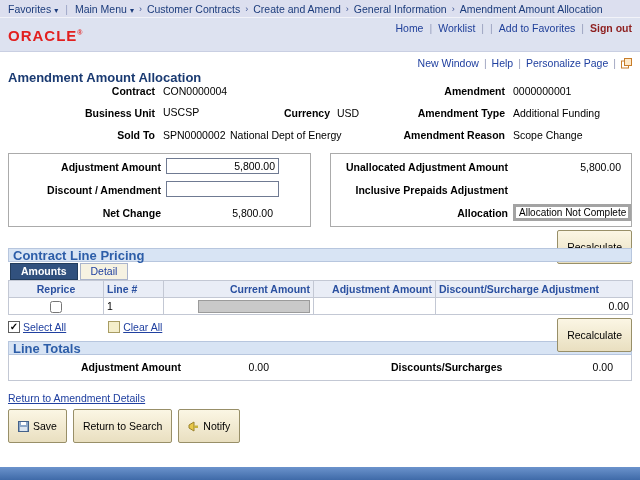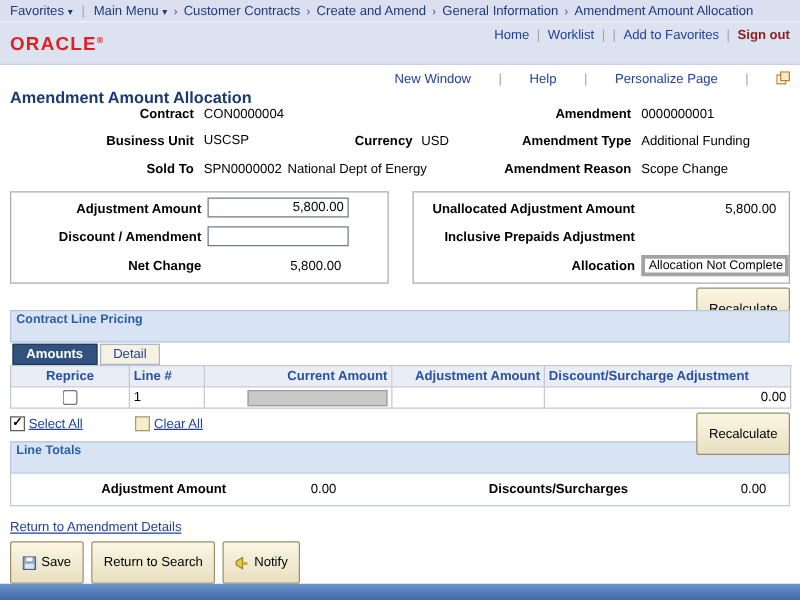--- a/index.html
+++ b/index.html
@@ -24,21 +24,21 @@
   .logo { position:absolute; left:8px; top:9px; color:#e21f1f; font-weight:bold; font-size:15px;
           letter-spacing:1px; }
   .logo .reg { font-size:7px; vertical-align:super; letter-spacing:0; }
   .header-links { position:absolute; top:4px; right:8px; display:flex; align-items:center; gap:6px;
                   font-size:10.5px; white-space:nowrap; }
   .header-links a { color:#20409a; }
   .hl-sep { color:#99a0bd; }
   .signout { color:#8e1f1f !important; font-weight:bold; }
 
   
-  .page-links { position:absolute; top:57px; right:8px; display:flex; gap:22px;
+  .page-links { position:absolute; top:57px; right:8px; display:flex; align-items:center; gap:5px;
                 font-size:10.5px; }
   .page-links a { color:#2040a0; }
   .pl-sep { color:#9aa0bd; }
 
   .page-title { position:absolute; left:8px; top:70px; font-size:13px; font-weight:bold; color:#1a3a71; }
 
   
   .lbl { position:absolute; font-weight:bold; font-size:10.5px; text-align:right; white-space:nowrap; }
   .val { position:absolute; font-size:10.5px; white-space:nowrap; }
 
@@ -54,22 +54,22 @@
   .dd-arrow { font-size:8px; color:#222; margin-left:2px; }
 
   
   .btn { background:linear-gradient(#fbf6e4,#e9dfc0); border:1px solid #988f68; border-radius:2px;
          font-size:10.5px; font-family:inherit; height:34px; padding:12px 9px; display:inline-flex;
          align-items:center; gap:4px; cursor:pointer; color:#000; white-space:nowrap; }
   .recalc-top { position:absolute; top:230px; right:8px; }
 
   
   .main-lower { position:absolute; left:8px; top:248px; width:624px; }
-  .sec-header { height:26px; background:#d8e4f4; border:1px solid #b7c6de; color:#2c5da8;
-                font-weight:bold; font-size:10px; line-height:13px; padding-left:4px; }
+  .sec-header { height:14px; background:#d8e4f4; border:1px solid #b7c6de; color:#2c5da8;
+                font-weight:bold; font-size:13px; line-height:13px; padding-left:4px; }
   .tab-row { height:17px; margin-top:1px; display:flex; align-items:flex-end; gap:2px; padding-left:2px; }
   .tab { font-size:10.5px; padding:1px 10px 2px; cursor:pointer; border:1px solid #aab4cc;
          background:#f6f2e2; color:#2040a0; }
   .tab.active { background:#31517e; color:#fff; font-weight:bold; border-color:#223c5c; }
 
   table.grid { border-collapse:collapse; width:624px; table-layout:fixed; }
   .grid th, .grid td { border:1px solid #c3c8d4; font-size:10.5px; height:17px; padding:0 3px;
                        overflow:hidden; white-space:nowrap; }
   .grid th { background:#e9edf6; color:#2a50a0; font-weight:bold; }
   .c-center { text-align:center;margin-top:13px; }

